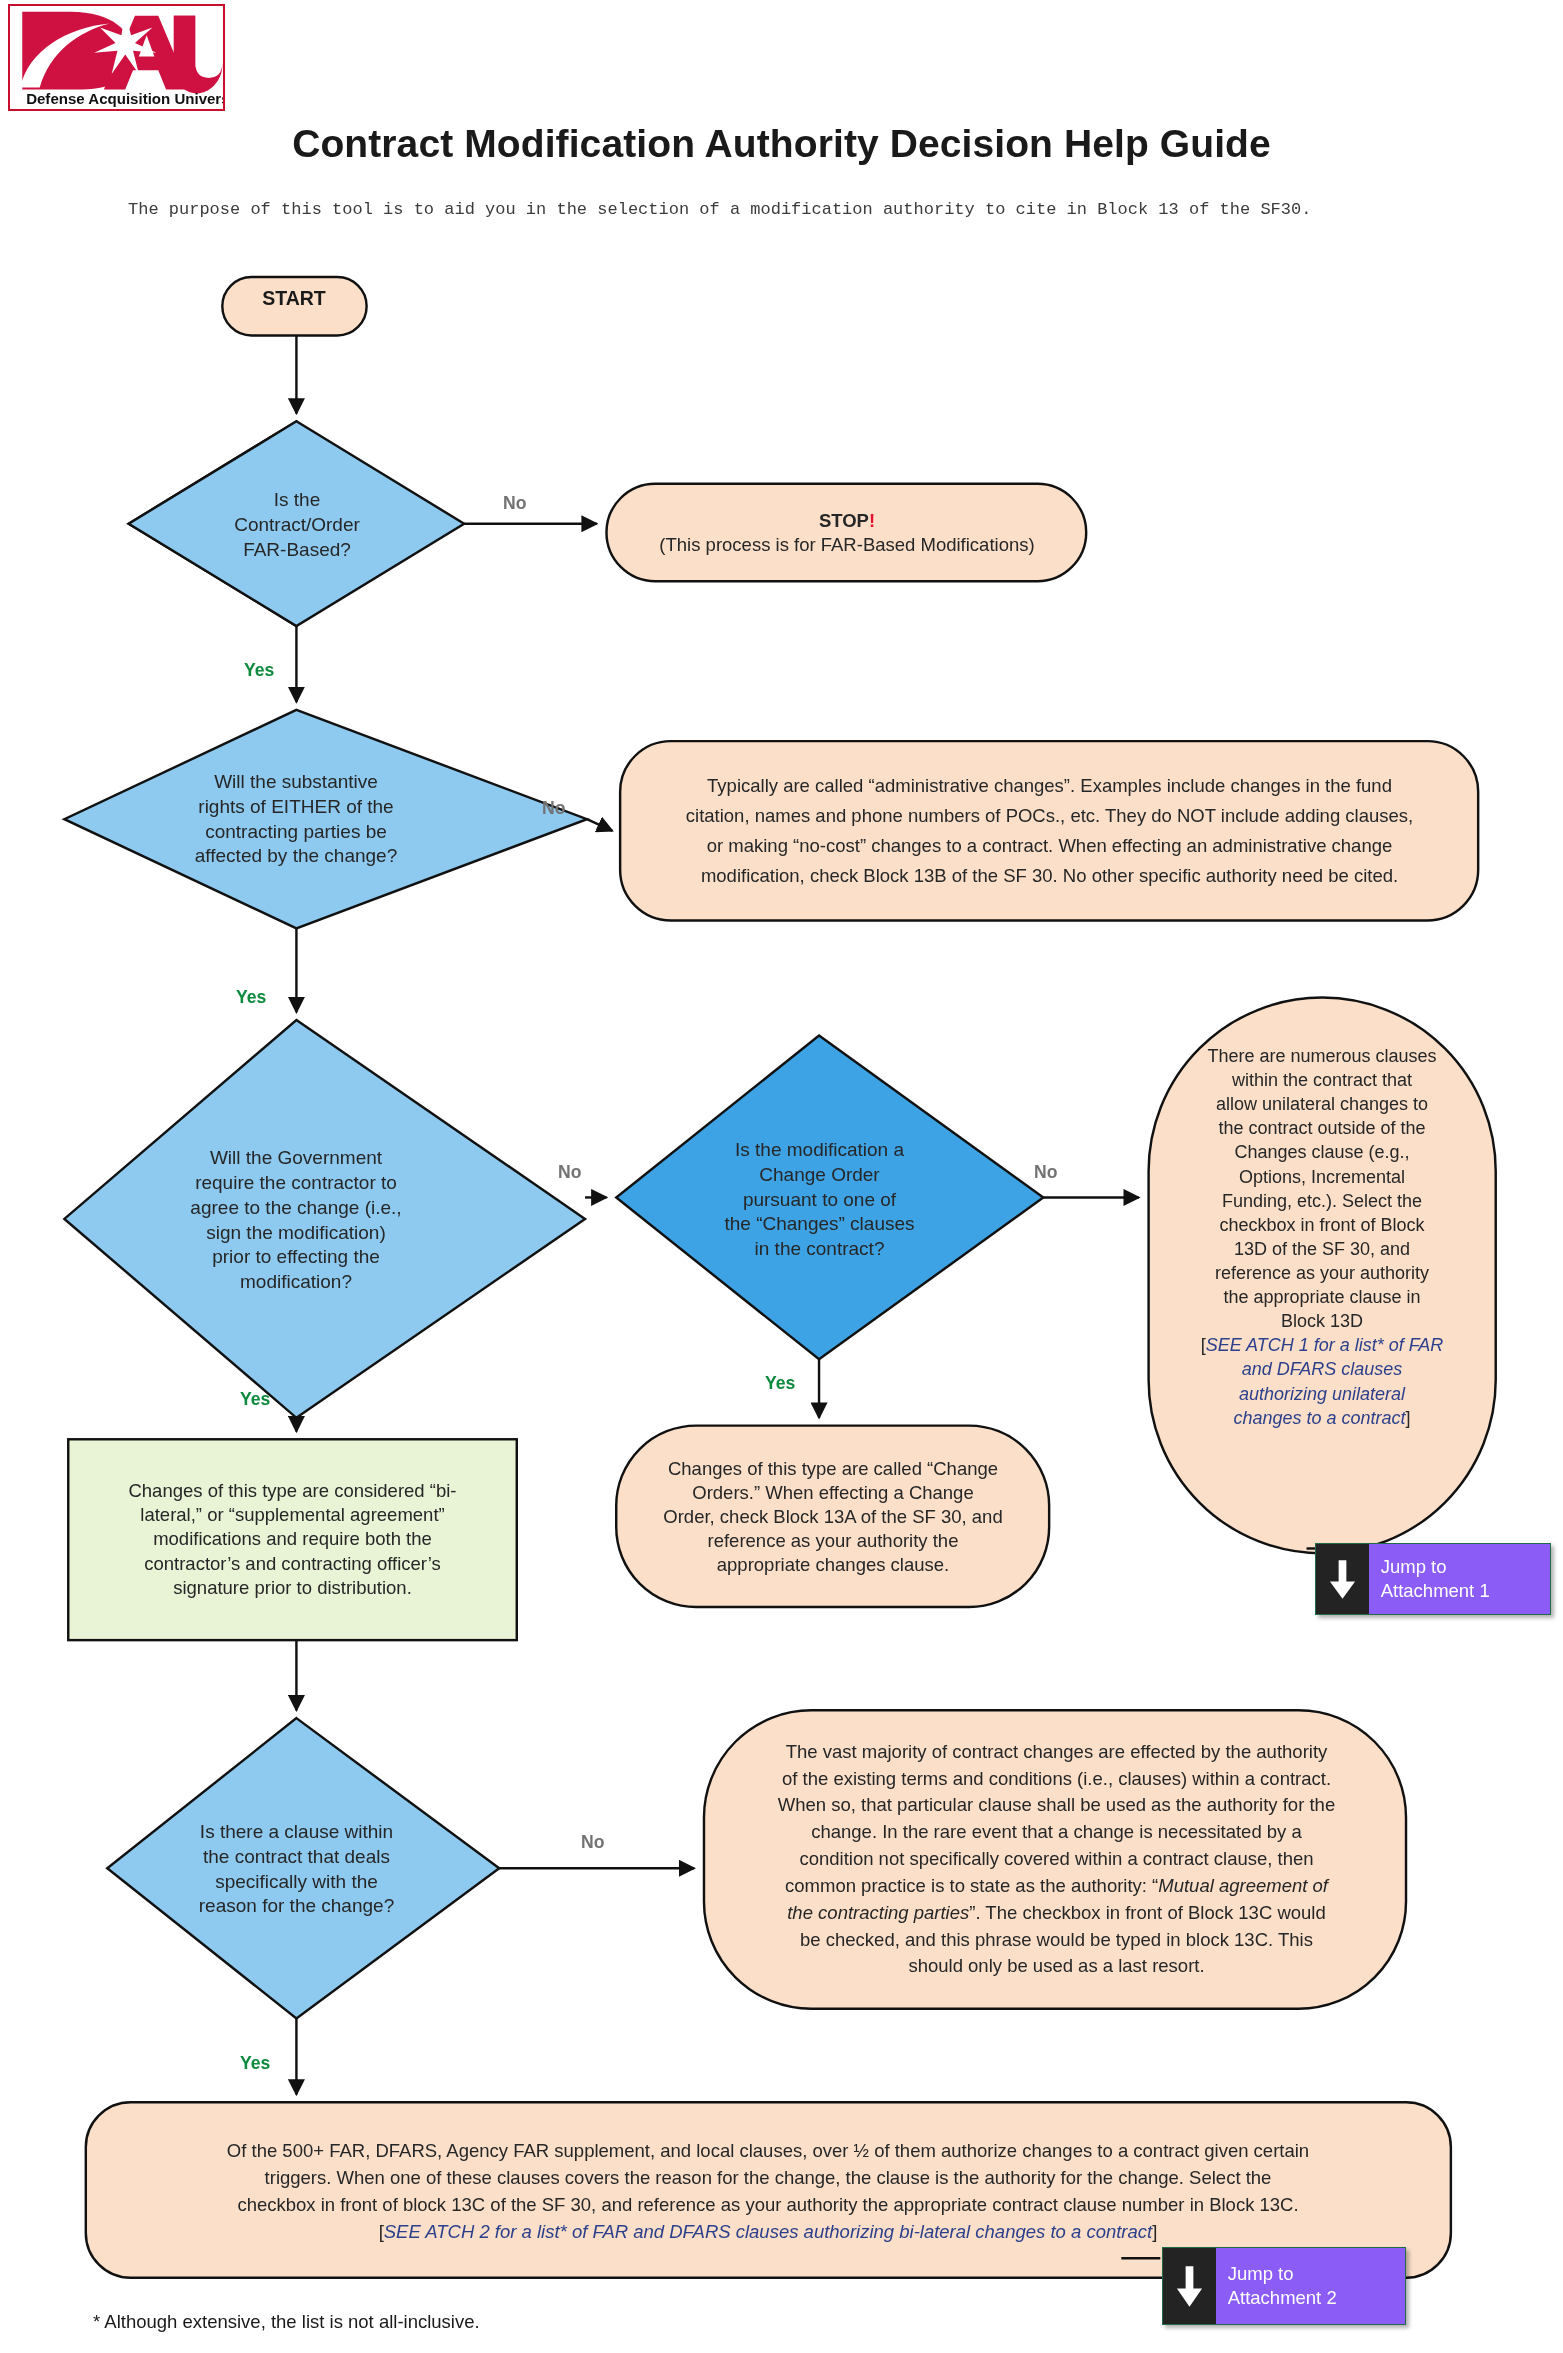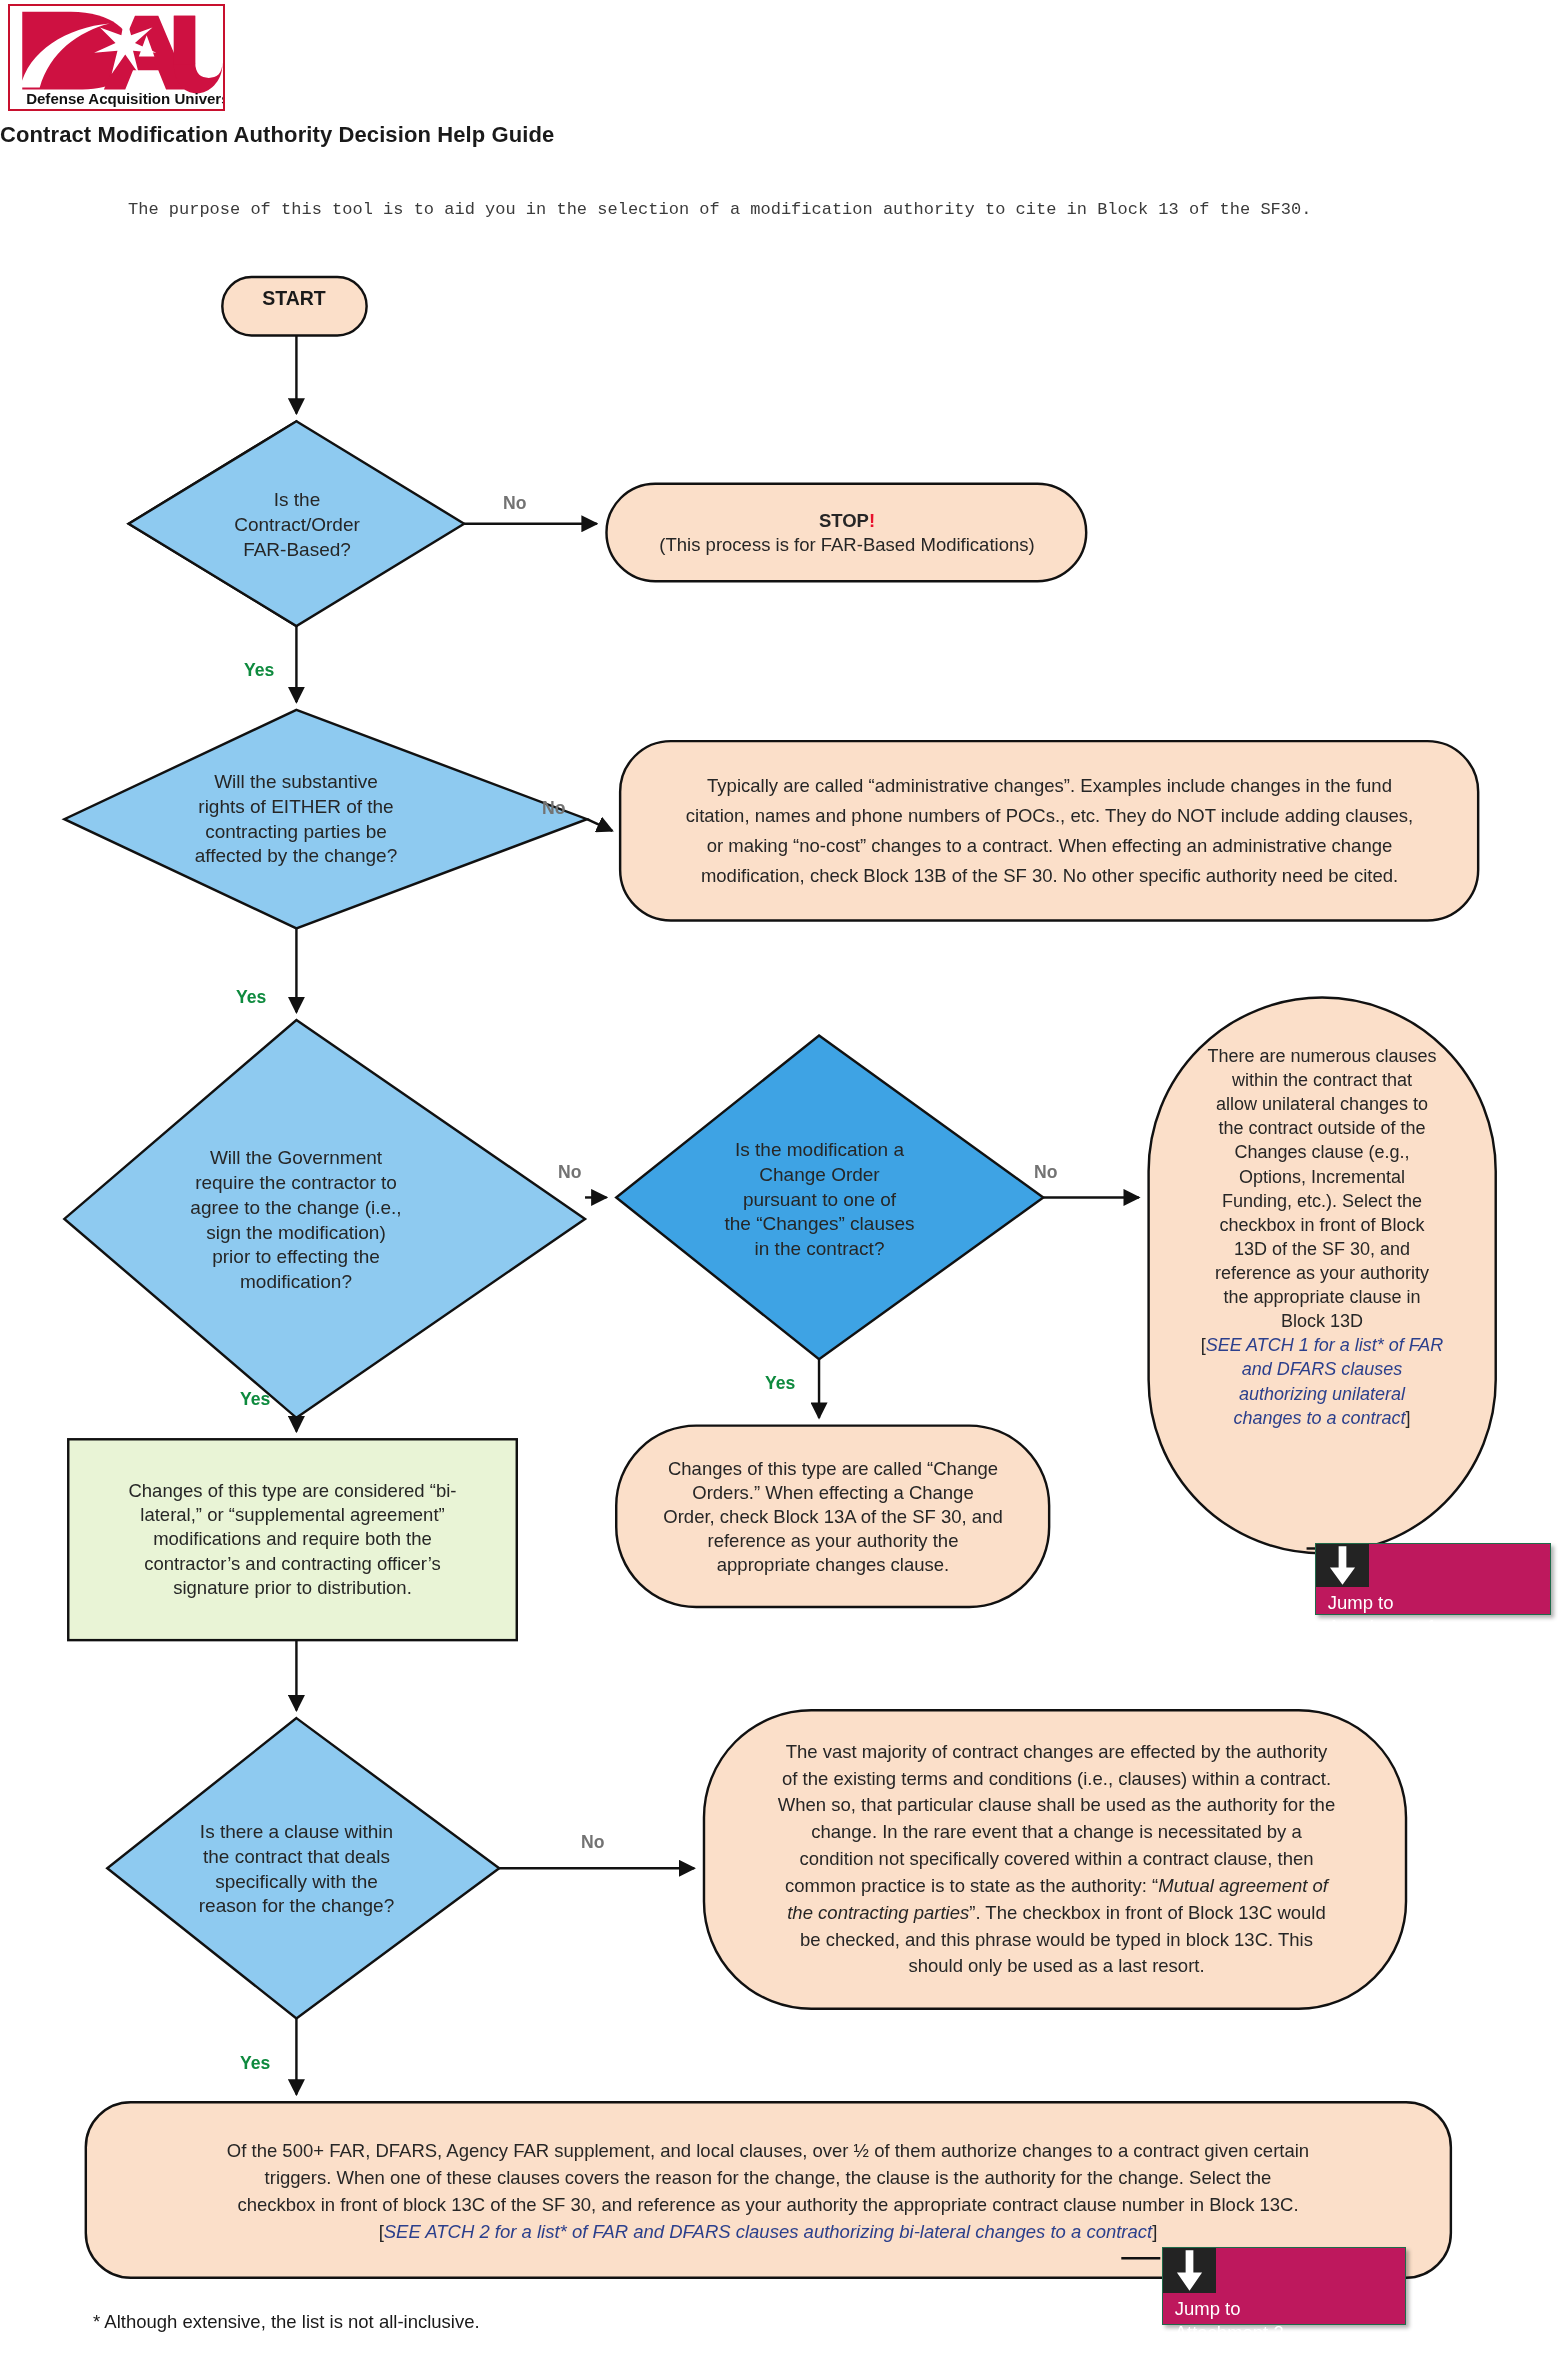--- a/index.html
+++ b/index.html
@@ -31,22 +31,22 @@
     box-sizing: border-box;
   }
   .logo-svg { position: absolute; left: 0; top: 0; }
 
   
   .title {
     position: absolute;
     left: 0;
     top: 122px;
     width: 1563px;
-    text-align: left;
-    font-size: 22px;
+    text-align: center;
+    font-size: 39px;
     font-weight: bold;
     color: #1a1a1a;
     letter-spacing: 0.1px;
   }
   .subtitle {
     position: absolute;
     left: 128px;
     top: 200px;
     font-size: 17px;
     color: #3b3b3b;
@@ -109,25 +109,24 @@
     pointer-events: none;
   }
   .lbl-no { color: #737373; }
   .lbl-yes { color: #0e8a3e; }
 
   
   .jump-btn {
     position: absolute;
     display: flex;
     align-items: stretch;
-    background: #be185d;
+    background: #8b5cf6;
     border: 1px solid #1f6b4a;
     box-shadow: 2.9px 2.9px 3.9px rgba(0,0,0,0.30);
     cursor: pointer;
-    flex-direction: column;
   }
   .jump-icon {
     width: 53px;
     background: #232323;
     display: flex;
     align-items: center;
     justify-content: center;
     flex: 0 0 auto;
   }
   .jump-label {

